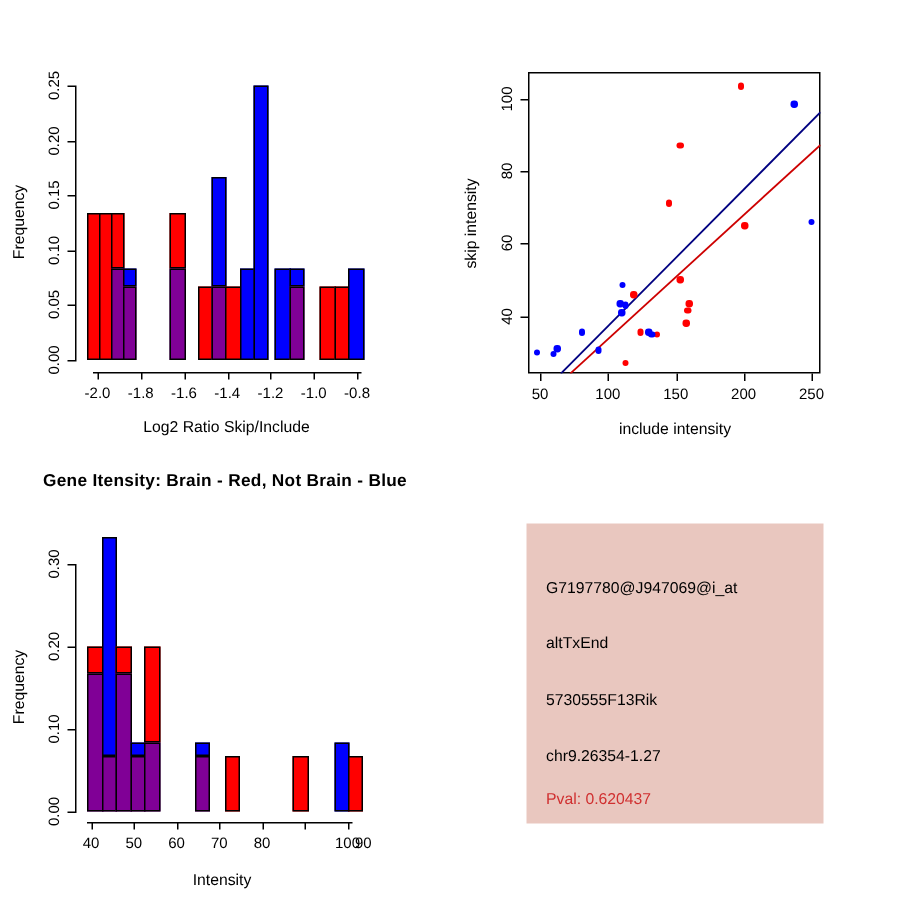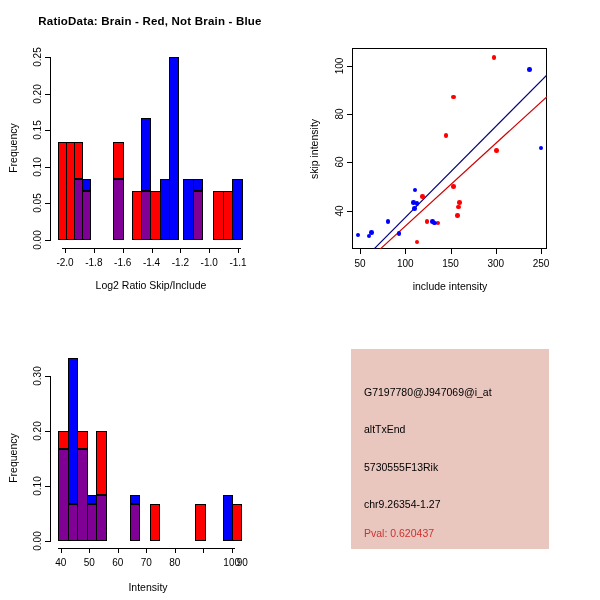--- a/index.html
+++ b/index.html
@@ -36,21 +36,20 @@
   .info-line:nth-child(4){top:149px;}
   .info-line:nth-child(5){top:178px;}
   svg{position:absolute;overflow:visible;}
 </style>
 </head>
 <body>
 
 <div id="app">
 
   <div class="panel" id="panel-ratio">
-    <div class="ptitle">RatioData: Brain - Red, Not Brain - Blue</div>
     <div class="ylab">Frequency</div>
     <div class="xlab">Log2 Ratio Skip/Include</div>
   <div class="hist-seg" style="left: 57.79px; top: 142.424px; width: 9.0752px; height: 97.5756px; background: rgb(255, 0, 0); position: absolute;"></div>
       <div class="hist-seg" style="left: 65.8652px; top: 142.424px; width: 9.0752px; height: 97.5756px; background: rgb(255, 0, 0); position: absolute;"></div>
       <div class="hist-seg" style="left: 73.9404px; top: 142.424px; width: 9.0752px; height: 36.6px; background: rgb(255, 0, 0); position: absolute;"></div>
       <div class="hist-seg" style="left: 73.9404px; top: 179.024px; width: 9.0752px; height: 60.9756px; background: rgb(128, 0, 150); position: absolute;"></div>
       <div class="hist-seg" style="left: 82.0156px; top: 179.024px; width: 9.0752px; height: 12.1512px; background: rgb(0, 0, 255); position: absolute;"></div>
       <div class="hist-seg" style="left: 82.0156px; top: 191.176px; width: 9.0752px; height: 48.8244px; background: rgb(128, 0, 150); position: absolute;"></div>
       <div class="hist-seg" style="left: 112.874px; top: 142.424px; width: 10.8056px; height: 36.6px; background: rgb(255, 0, 0); position: absolute;"></div>
       <div class="hist-seg" style="left: 112.874px; top: 179.024px; width: 10.8056px; height: 60.9756px; background: rgb(128, 0, 150); position: absolute;"></div>
@@ -86,35 +85,35 @@
       <div class="tick-label hor" style="left: 93.84px; top: 257px; position: absolute;">-1.8</div>
       <div class="tick-mark" style="left: 122.68px; top: 248px; width: 1px; height: 5px; position: absolute;"></div>
       <div class="tick-label hor" style="left: 122.68px; top: 257px; position: absolute;">-1.6</div>
       <div class="tick-mark" style="left: 151.52px; top: 248px; width: 1px; height: 5px; position: absolute;"></div>
       <div class="tick-label hor" style="left: 151.52px; top: 257px; position: absolute;">-1.4</div>
       <div class="tick-mark" style="left: 180.36px; top: 248px; width: 1px; height: 5px; position: absolute;"></div>
       <div class="tick-label hor" style="left: 180.36px; top: 257px; position: absolute;">-1.2</div>
       <div class="tick-mark" style="left: 209.2px; top: 248px; width: 1px; height: 5px; position: absolute;"></div>
       <div class="tick-label hor" style="left: 209.2px; top: 257px; position: absolute;">-1.0</div>
       <div class="tick-mark" style="left: 238.04px; top: 248px; width: 1px; height: 5px; position: absolute;"></div>
-      <div class="tick-label hor" style="left: 238.04px; top: 257px; position: absolute;">-1.1</div>
+      <div class="tick-label hor" style="left: 238.04px; top: 257px; position: absolute;">-0.8</div>
     </div>
 
   <div class="panel" id="panel-scatter">
     <div class="ylab">skip intensity</div>
     <div class="xlab">include intensity</div>
   <div class="plot-box" style="left: 51.7px; top: 48.3px; width: 195px; height: 201px; position: absolute;"></div>
       <div class="tick-mark" style="left: 60px; top: 249.3px; width: 1px; height: 5px; position: absolute;"></div>
       <div class="tick-label hor" style="left: 60px; top: 258.3px; position: absolute;">50</div>
       <div class="tick-mark" style="left: 105.25px; top: 249.3px; width: 1px; height: 5px; position: absolute;"></div>
       <div class="tick-label hor" style="left: 105.25px; top: 258.3px; position: absolute;">100</div>
       <div class="tick-mark" style="left: 150.5px; top: 249.3px; width: 1px; height: 5px; position: absolute;"></div>
       <div class="tick-label hor" style="left: 150.5px; top: 258.3px; position: absolute;">150</div>
       <div class="tick-mark" style="left: 195.75px; top: 249.3px; width: 1px; height: 5px; position: absolute;"></div>
-      <div class="tick-label hor" style="left: 195.75px; top: 258.3px; position: absolute;">300</div>
+      <div class="tick-label hor" style="left: 195.75px; top: 258.3px; position: absolute;">200</div>
       <div class="tick-mark" style="left: 241px; top: 249.3px; width: 1px; height: 5px; position: absolute;"></div>
       <div class="tick-label hor" style="left: 241px; top: 258.3px; position: absolute;">250</div>
       <div class="tick-mark" style="left: 46.7px; top: 210.72px; width: 5px; height: 1px; position: absolute;"></div>
       <div class="tick-label rot" style="left: 38.7px; top: 210.72px; position: absolute;">40</div>
       <div class="tick-mark" style="left: 46.7px; top: 162.38px; width: 5px; height: 1px; position: absolute;"></div>
       <div class="tick-label rot" style="left: 38.7px; top: 162.38px; position: absolute;">60</div>
       <div class="tick-mark" style="left: 46.7px; top: 114.04px; width: 5px; height: 1px; position: absolute;"></div>
       <div class="tick-label rot" style="left: 38.7px; top: 114.04px; position: absolute;">80</div>
       <div class="tick-mark" style="left: 46.7px; top: 65.7px; width: 5px; height: 1px; position: absolute;"></div>
       <div class="tick-label rot" style="left: 38.7px; top: 65.7px; position: absolute;">100</div>
@@ -143,20 +142,21 @@
       <div class="pt" style="left: 111.095px; top: 199.96px; background: rgb(0, 0, 255); position: absolute;"></div>
       <div class="pt" style="left: 114.715px; top: 201.169px; background: rgb(0, 0, 255); position: absolute;"></div>
       <div class="pt" style="left: 112px; top: 206.003px; background: rgb(0, 0, 255); position: absolute;"></div>
       <div class="pt" style="left: 130.1px; top: 219.296px; background: rgb(0, 0, 255); position: absolute;"></div>
       <div class="pt" style="left: 131.91px; top: 220.505px; background: rgb(0, 0, 255); position: absolute;"></div>
       <div class="pt" style="left: 226.935px; top: 67.0255px; background: rgb(0, 0, 255); position: absolute;"></div>
       <div class="pt" style="left: 238.7px; top: 145.578px; background: rgb(0, 0, 255); position: absolute;"></div>
     </div>
 
   <div class="panel" id="panel-gene">
+    <div class="ptitle">Gene Itensity: Brain - Red, Not Brain - Blue</div>
     <div class="ylab">Frequency</div>
     <div class="xlab">Intensity</div>
   <div class="hist-seg" style="left: 58.42px; top: 131px; width: 10.4905px; height: 18.315px; background: rgb(255, 0, 0); position: absolute;"></div>
       <div class="hist-seg" style="left: 58.42px; top: 149.315px; width: 10.4905px; height: 91.685px; background: rgb(128, 0, 150); position: absolute;"></div>
       <div class="hist-seg" style="left: 67.9105px; top: 57.685px; width: 10.4905px; height: 146.63px; background: rgb(0, 0, 255); position: absolute;"></div>
       <div class="hist-seg" style="left: 67.9105px; top: 204.315px; width: 10.4905px; height: 36.685px; background: rgb(128, 0, 150); position: absolute;"></div>
       <div class="hist-seg" style="left: 77.401px; top: 131px; width: 10.4905px; height: 18.315px; background: rgb(255, 0, 0); position: absolute;"></div>
       <div class="hist-seg" style="left: 77.401px; top: 149.315px; width: 10.4905px; height: 91.685px; background: rgb(128, 0, 150); position: absolute;"></div>
       <div class="hist-seg" style="left: 86.8915px; top: 195.185px; width: 10.4905px; height: 9.13px; background: rgb(0, 0, 255); position: absolute;"></div>
       <div class="hist-seg" style="left: 86.8915px; top: 204.315px; width: 10.4905px; height: 36.685px; background: rgb(128, 0, 150); position: absolute;"></div>

